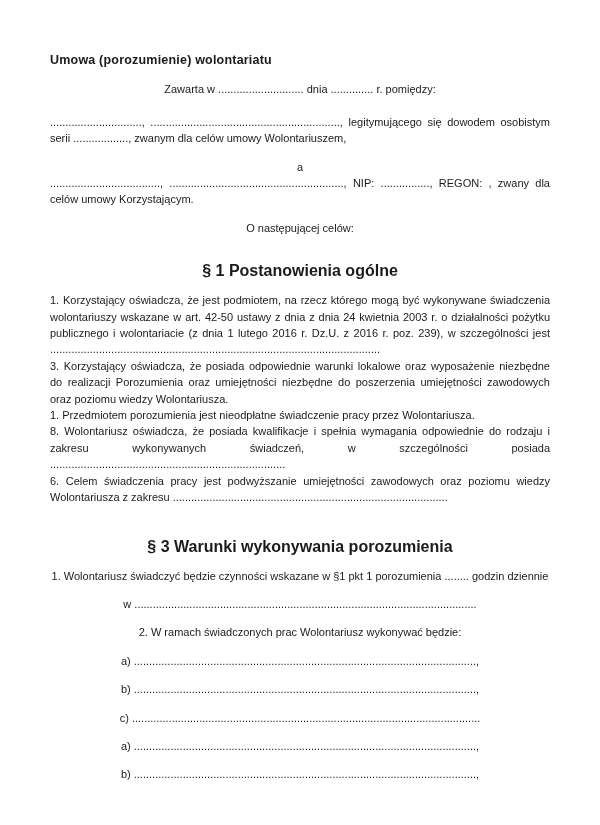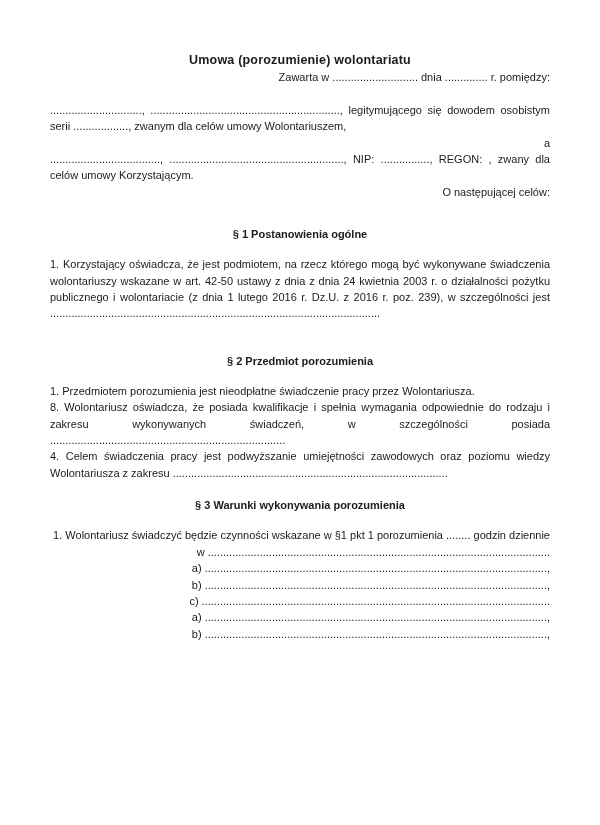--- a/index.html
+++ b/index.html
@@ -18,79 +18,81 @@
     font-size: 11px;
     line-height: 16.4px;
     color: #1b1b1b;
     overflow: hidden;
   }
   .title {
     margin: 0;
     font-size: 12.5px;
     line-height: 17px;
     font-weight: bold;
-    text-align: center;
+    text-align: left;
     letter-spacing: 0.2px;
   }
   .opening {
     margin: 35px 0 0 0;
   }
   .preamble {
     margin-top: 16.4px;
   }
   .para {
     margin: 0;
     text-align: justify;
     overflow-wrap: break-word;
   }
   .plain {
-    text-align: right;
+    text-align: center;
+    margin-top: 12px;
   }
   .heading {
-    font-size: 11px;
+    font-size: 16px;
     line-height: 17px;
     font-weight: bold;
     text-align: center;
     margin: 26px 0 13px 0;
   }
   .sec-2 .heading { margin-top: 31px; }
-  .sec-3 .heading { margin-top: 16px; }
+  .sec-3 .heading { margin-top: 32px; }
 </style>
 </head>
 <body>
 
 <div class="page">
 
   <h1 class="title">Umowa (porozumienie) wolontariatu</h1>
 
   <p class="para plain opening">Zawarta w ............................ dnia .............. r. pomiędzy:</p>
 
   <div class="preamble">
     <p class="para">.............................., .............................................................., legitymującego się dowodem osobistym serii .................., zwanym dla celów umowy Wolontariuszem,</p>
     <p class="para plain">a</p>
     <p class="para">...................................., ........................................................., NIP: ................, REGON: , zwany dla celów umowy Korzystającym.</p>
     <p class="para plain">O następującej celów:</p>
   </div>
 
   <section class="sec sec-1">
     <h2 class="heading">§ 1 Postanowienia ogólne</h2>
     <p class="para">1. Korzystający oświadcza, że jest podmiotem, na rzecz którego mogą być wykonywane świadczenia wolontariuszy wskazane w art. 42-50 ustawy z dnia z dnia 24 kwietnia 2003 r. o działalności pożytku publicznego i wolontariacie (z dnia 1 lutego 2016 r. Dz.U. z 2016 r. poz. 239), w szczególności jest ............................................................................................................</p>
+    <p class="para">3. Korzystający oświadcza, że posiada odpowiednie warunki lokalowe oraz wyposażenie niezbędne do realizacji Porozumienia oraz umiejętności niezbędne do poszerzenia umiejętności zawodowych oraz poziomu wiedzy Wolontariusza.</p>
   </section>
 
   <section class="sec sec-2">
-    <h2 class="heading">§ 2 Przedmiot porozumienia</h2>
     <p class="para">1. Przedmiotem porozumienia jest nieodpłatne świadczenie pracy przez Wolontariusza.</p>
     <p class="para">8. Wolontariusz oświadcza, że posiada kwalifikacje i spełnia wymagania odpowiednie do rodzaju i zakresu wykonywanych świadczeń, w szczególności posiada .............................................................................</p>
-    <p class="para">4. Celem świadczenia pracy jest podwyższanie umiejętności zawodowych oraz poziomu wiedzy Wolontariusza z zakresu ..........................................................................................</p>
+    <p class="para">6. Celem świadczenia pracy jest podwyższanie umiejętności zawodowych oraz poziomu wiedzy Wolontariusza z zakresu ..........................................................................................</p>
   </section>
 
   <section class="sec sec-3">
     <h2 class="heading">§ 3 Warunki wykonywania porozumienia</h2>
     <p class="para plain">1. Wolontariusz świadczyć będzie czynności wskazane w §1 pkt 1 porozumienia ........ godzin dziennie</p>
     <p class="para plain">w ................................................................................................................</p>
+    <p class="para plain">2. W ramach świadczonych prac Wolontariusz wykonywać będzie:</p>
     <p class="para plain">a) ................................................................................................................,</p>
     <p class="para plain">b) ................................................................................................................,</p>
     <p class="para plain">c) ..................................................................................................................</p>
     <p class="para plain">a) ................................................................................................................,</p>
     <p class="para plain">b) ................................................................................................................,</p>
   </section>
 
 </div>
 
 </body></html>

